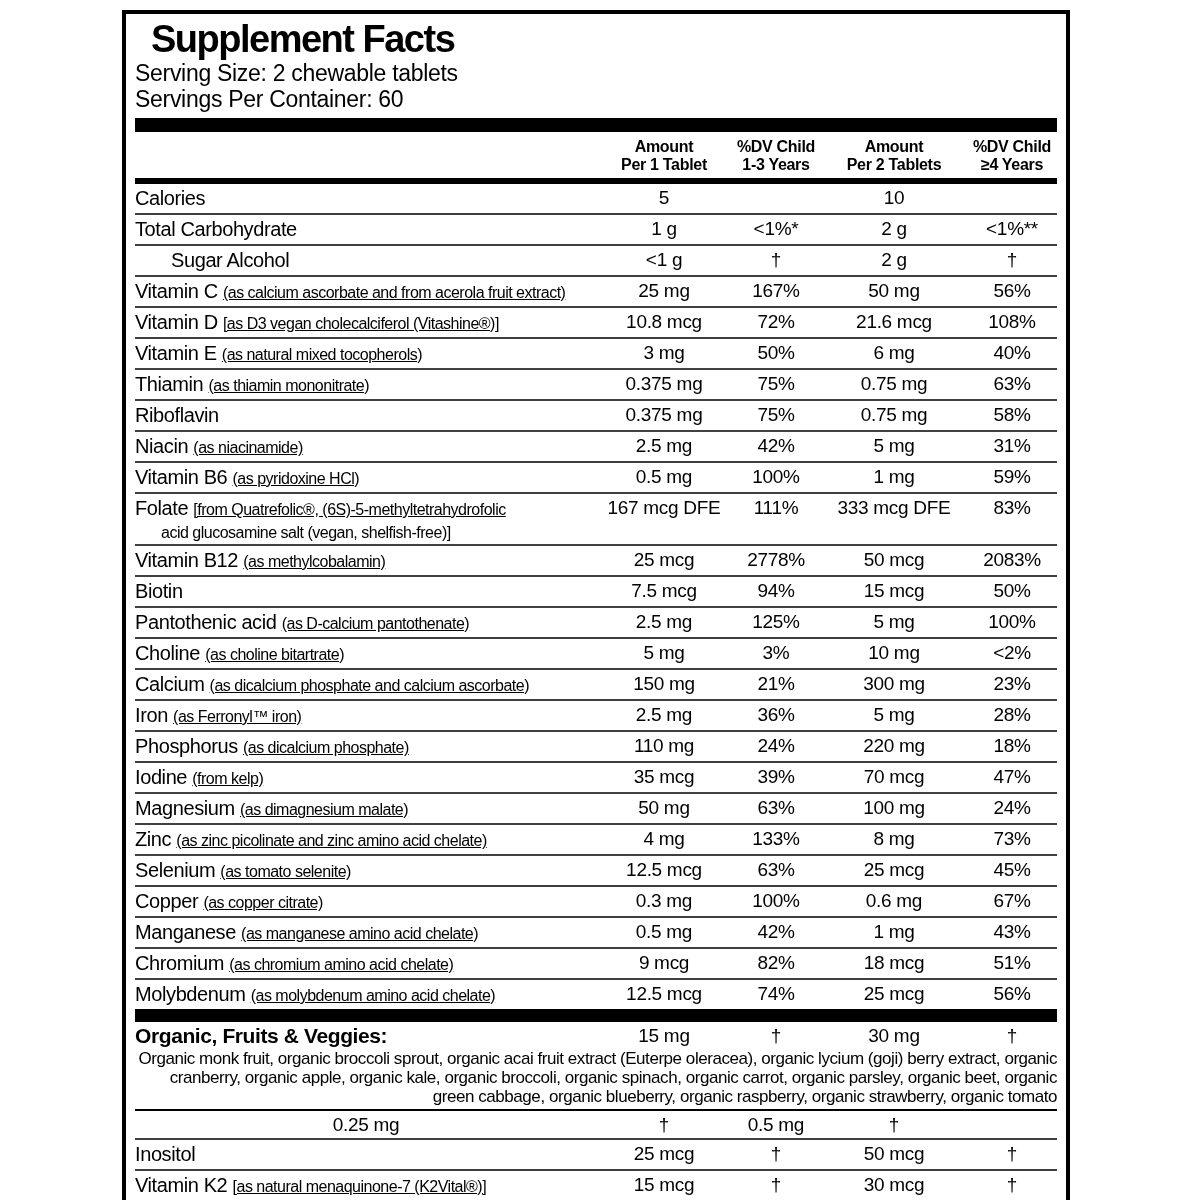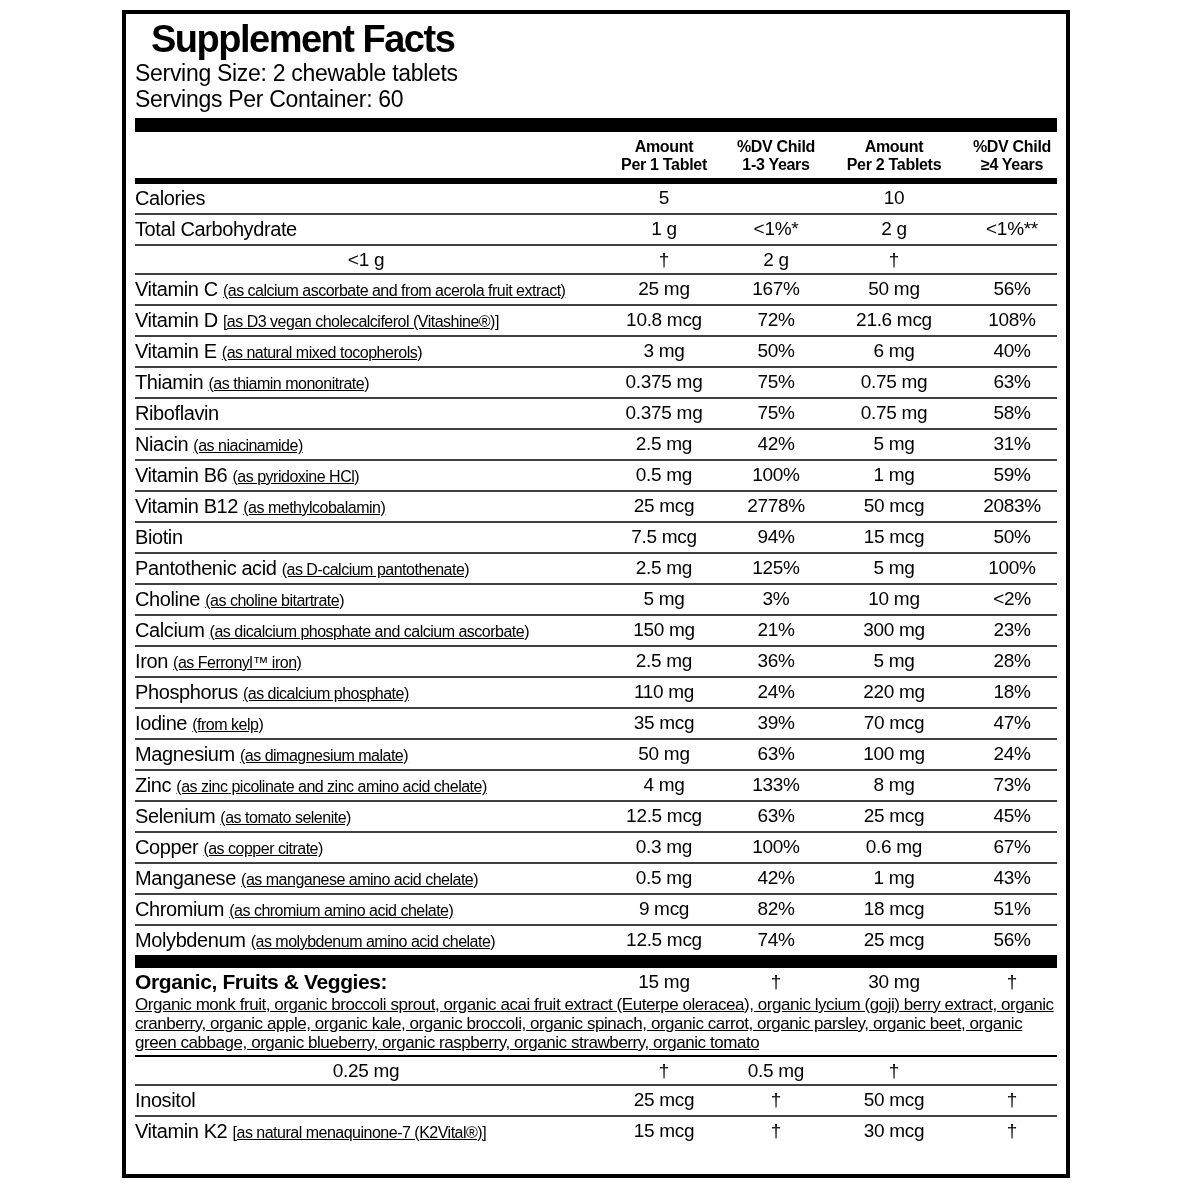--- a/index.html
+++ b/index.html
@@ -20,22 +20,22 @@
                 letter-spacing:-0.3px;}
   .row{border-bottom:2px solid #404040;padding:2px 0 1px 0;}
   .row:last-child{border-bottom:none;}
   .cell.name{font-size:20px;line-height:24px;letter-spacing:-0.4px;white-space:nowrap;}
   .cell.name .suffix{font-size:16px;letter-spacing:-0.5px;text-decoration:underline;}
   .cell.name .name2{font-size:16px;line-height:21px;padding-left:26px;letter-spacing:-0.5px;}
   .cell.name .name2:empty{display:none;}
   .cell.name.indent{padding-left:36px;}
   .cell.val{font-size:19px;text-align:center;line-height:24px;letter-spacing:-0.3px;white-space:nowrap;}
   .organic-head .cell.name{font-weight:bold;font-size:21px;}
-  .organic-para{font-size:17px;line-height:19px;text-align:left;letter-spacing:-0.45px;
-                padding:0 0 3px 0;border-bottom:2px solid #000;text-decoration:underline;}
+  .organic-para{font-size:17px;line-height:19px;text-align:right;letter-spacing:-0.45px;
+                padding:0 0 3px 0;border-bottom:2px solid #000;}
 </style>
 </head>
 <body>
 
 <div class="canvas">
   <div class="label">
 
     <div class="title">Supplement Facts</div>
     <div class="serving">Serving Size: 2 chewable tablets</div>
     <div class="serving">Servings Per Container: 60</div>
@@ -83,20 +83,25 @@
       <span class="suffix"></span>
       
     </div>
     <div class="cell val">1 g</div>
     <div class="cell val">&lt;1%*</div>
     <div class="cell val">2 g</div>
     <div class="cell val">&lt;1%**</div>
   </div>
 
   <div class="grid row">
+    <div class="cell name indent">
+      <span class="nutrient">Sugar Alcohol</span>
+      <span class="suffix"></span>
+      
+    </div>
     <div class="cell val">&lt;1 g</div>
     <div class="cell val">†</div>
     <div class="cell val">2 g</div>
     <div class="cell val">†</div>
   </div>
 
   <div class="grid row">
     <div class="cell name">
       <span class="nutrient">Vitamin C</span>
       <span class="suffix"> (as calcium ascorbate and from acerola fruit extract)</span>
@@ -173,20 +178,31 @@
       <span class="nutrient">Vitamin B6</span>
       <span class="suffix"> (as pyridoxine HCl)</span>
       
     </div>
     <div class="cell val">0.5 mg</div>
     <div class="cell val">100%</div>
     <div class="cell val">1 mg</div>
     <div class="cell val">59%</div>
   </div>
 
+  <div class="grid row">
+    <div class="cell name">
+      <span class="nutrient">Folate</span>
+      <span class="suffix"> [from Quatrefolic®, (6S)-5-methyltetrahydrofolic</span>
+      <div class="name2">acid glucosamine salt (vegan, shelfish-free)]</div>
+    </div>
+    <div class="cell val">167 mcg DFE</div>
+    <div class="cell val">111%</div>
+    <div class="cell val">333 mcg DFE</div>
+    <div class="cell val">83%</div>
+  </div>
 
   <div class="grid row">
     <div class="cell name">
       <span class="nutrient">Vitamin B12</span>
       <span class="suffix"> (as methylcobalamin)</span>
       
     </div>
     <div class="cell val">25 mcg</div>
     <div class="cell val">2778%</div>
     <div class="cell val">50 mcg</div>

